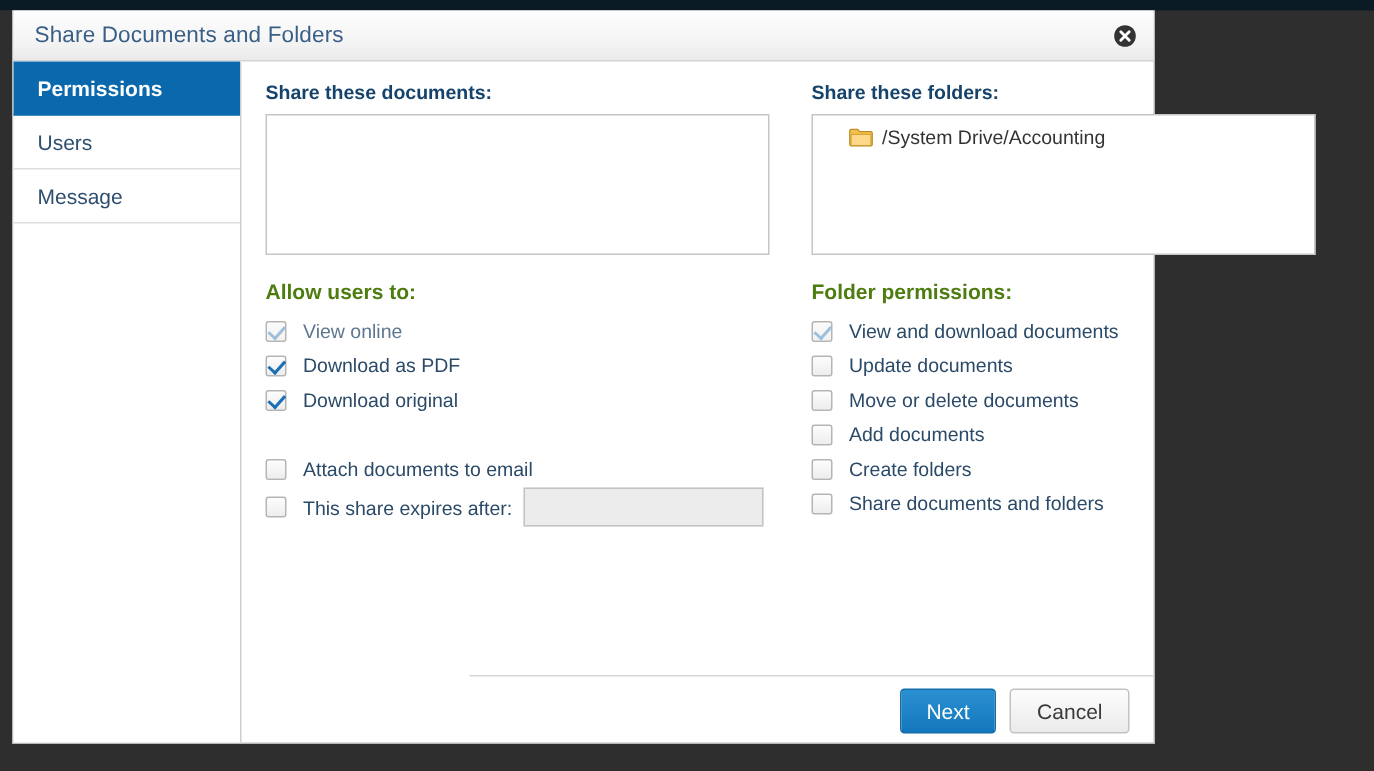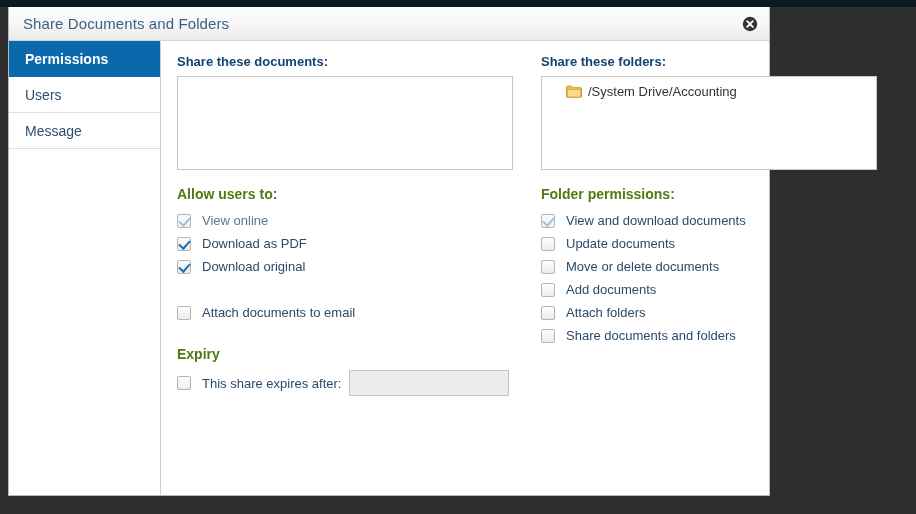--- a/index.html
+++ b/index.html
@@ -302,21 +302,20 @@
             <span class="cb checked"></span>
             <span class="cb-label">Download original</span>
           </div>
 
 
           <div class="cb-row spaced">
             <span class="cb"></span>
             <span class="cb-label">Attach documents to email</span>
           </div>
 
-          <div class="group-label" id="expiry-label">Expiry</div>
 
           <div id="expiry-row">
             <span class="cb"></span>
             <span class="cb-label">This share expires after:</span>
             <input id="expiry-input" type="text" placeholder="" style="">
           </div>
 
         </div>
 
         <div class="col" id="col-right">
@@ -352,27 +351,33 @@
             <span class="cb-label">Move or delete documents</span>
           </div>
 
           <div class="cb-row">
             <span class="cb"></span>
             <span class="cb-label">Add documents</span>
           </div>
 
           <div class="cb-row">
             <span class="cb"></span>
-            <span class="cb-label">Attach folders</span>
+            <span class="cb-label">Create folders</span>
           </div>
 
           <div class="cb-row">
             <span class="cb"></span>
             <span class="cb-label">Share documents and folders</span>
           </div>
 
         </div>
       </div>
 
+      <div id="footer">
+        <div id="footer-inner">
+          <button class="btn" id="btn-next">Next</button>
+          <button class="btn" id="btn-cancel">Cancel</button>
+        </div>
+      </div>
 
     </div>
   </div>
 </div>
 
 </body></html>

